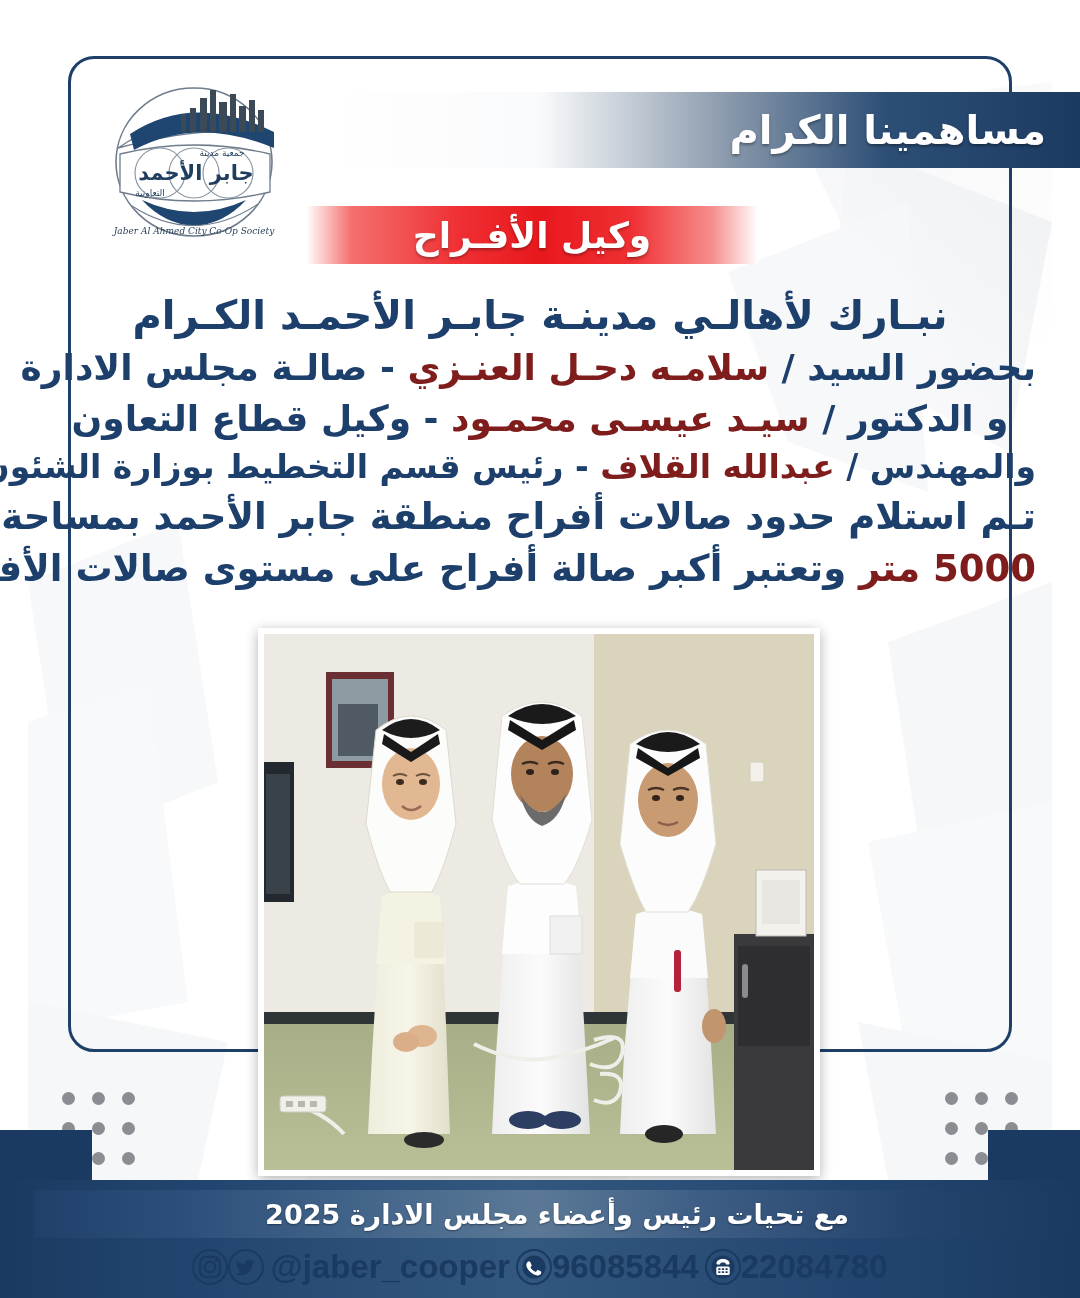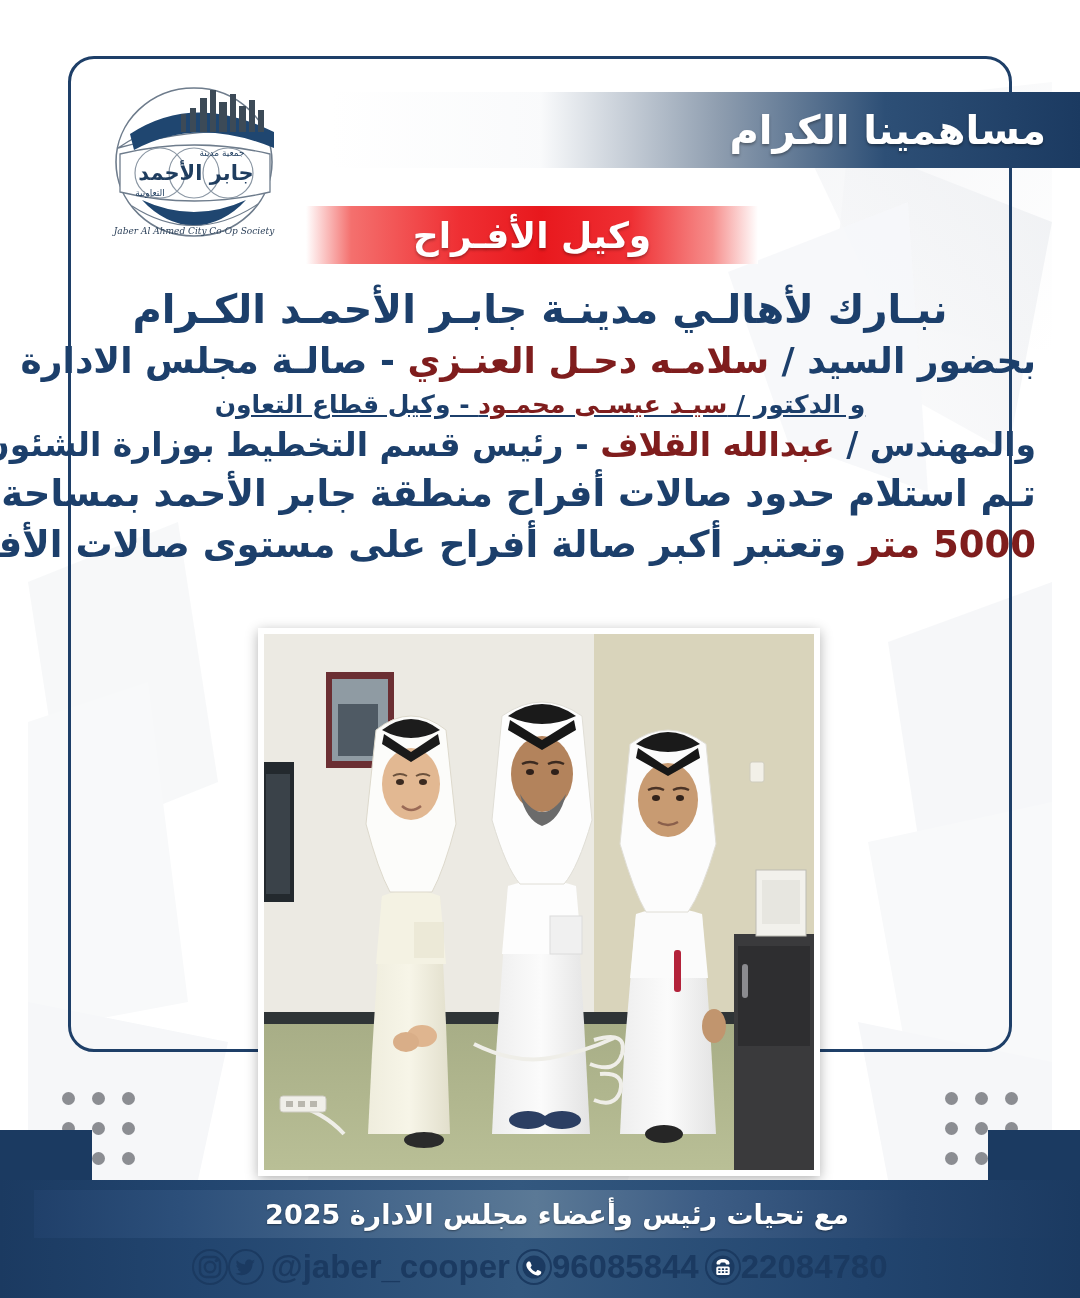--- a/index.html
+++ b/index.html
@@ -84,25 +84,25 @@
   .body-text{
     position:absolute;left:44px;right:44px;top:284px;
     text-align:center;
     color:#1c3f6b;
     font-weight:700;
     line-height:1.18;
   }
   .body-text .line{
     display:block;
     white-space:nowrap;
-    margin:2px 0 7px 0;
+    margin:8px 0 7px 0;
   }
   .l1{font-size:40px;}
   .l2{font-size:36px;}
-  .l3{font-size:25px;text-decoration:underline;}
+  .l3{font-size:36px;}
   .l4{font-size:33px;}
   .l5{font-size:37px;}
   .l6{font-size:37px;}
   .hl{color:#7f1d1d;}
 
   
   .photo-wrap{
     position:absolute;left:258px;top:628px;width:562px;height:548px;
     background:#ffffff;
     padding:6px;

